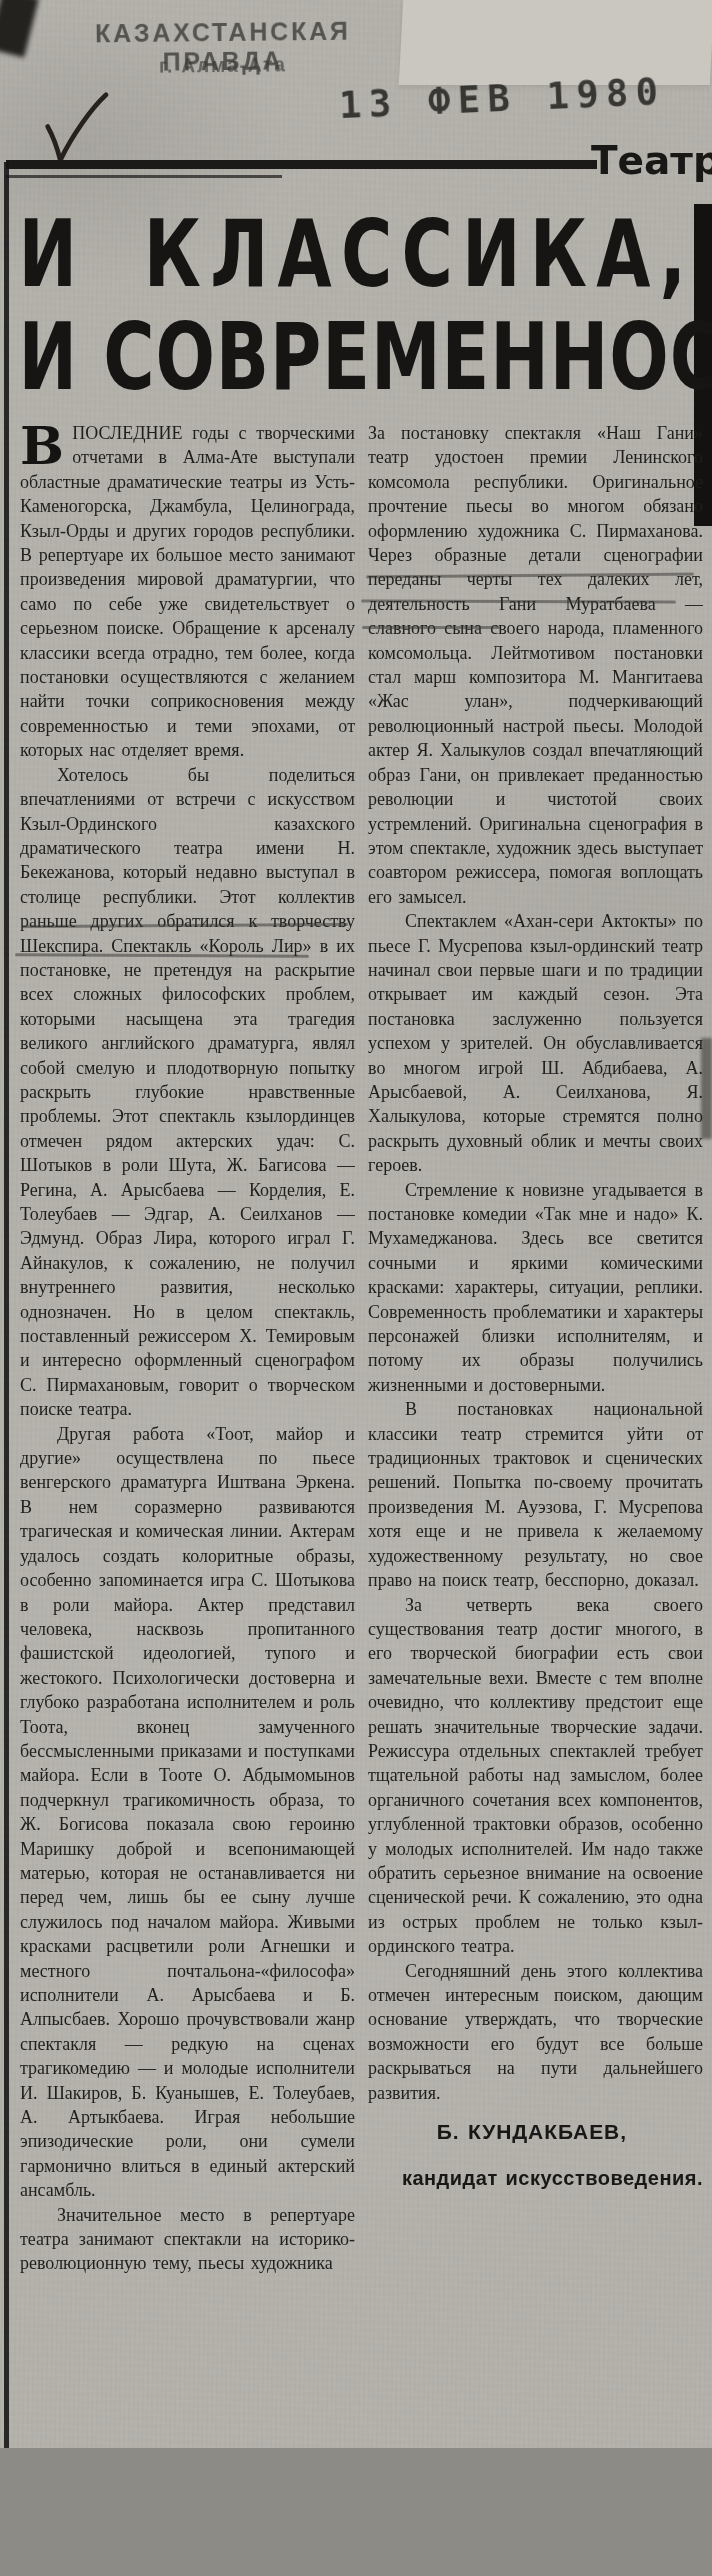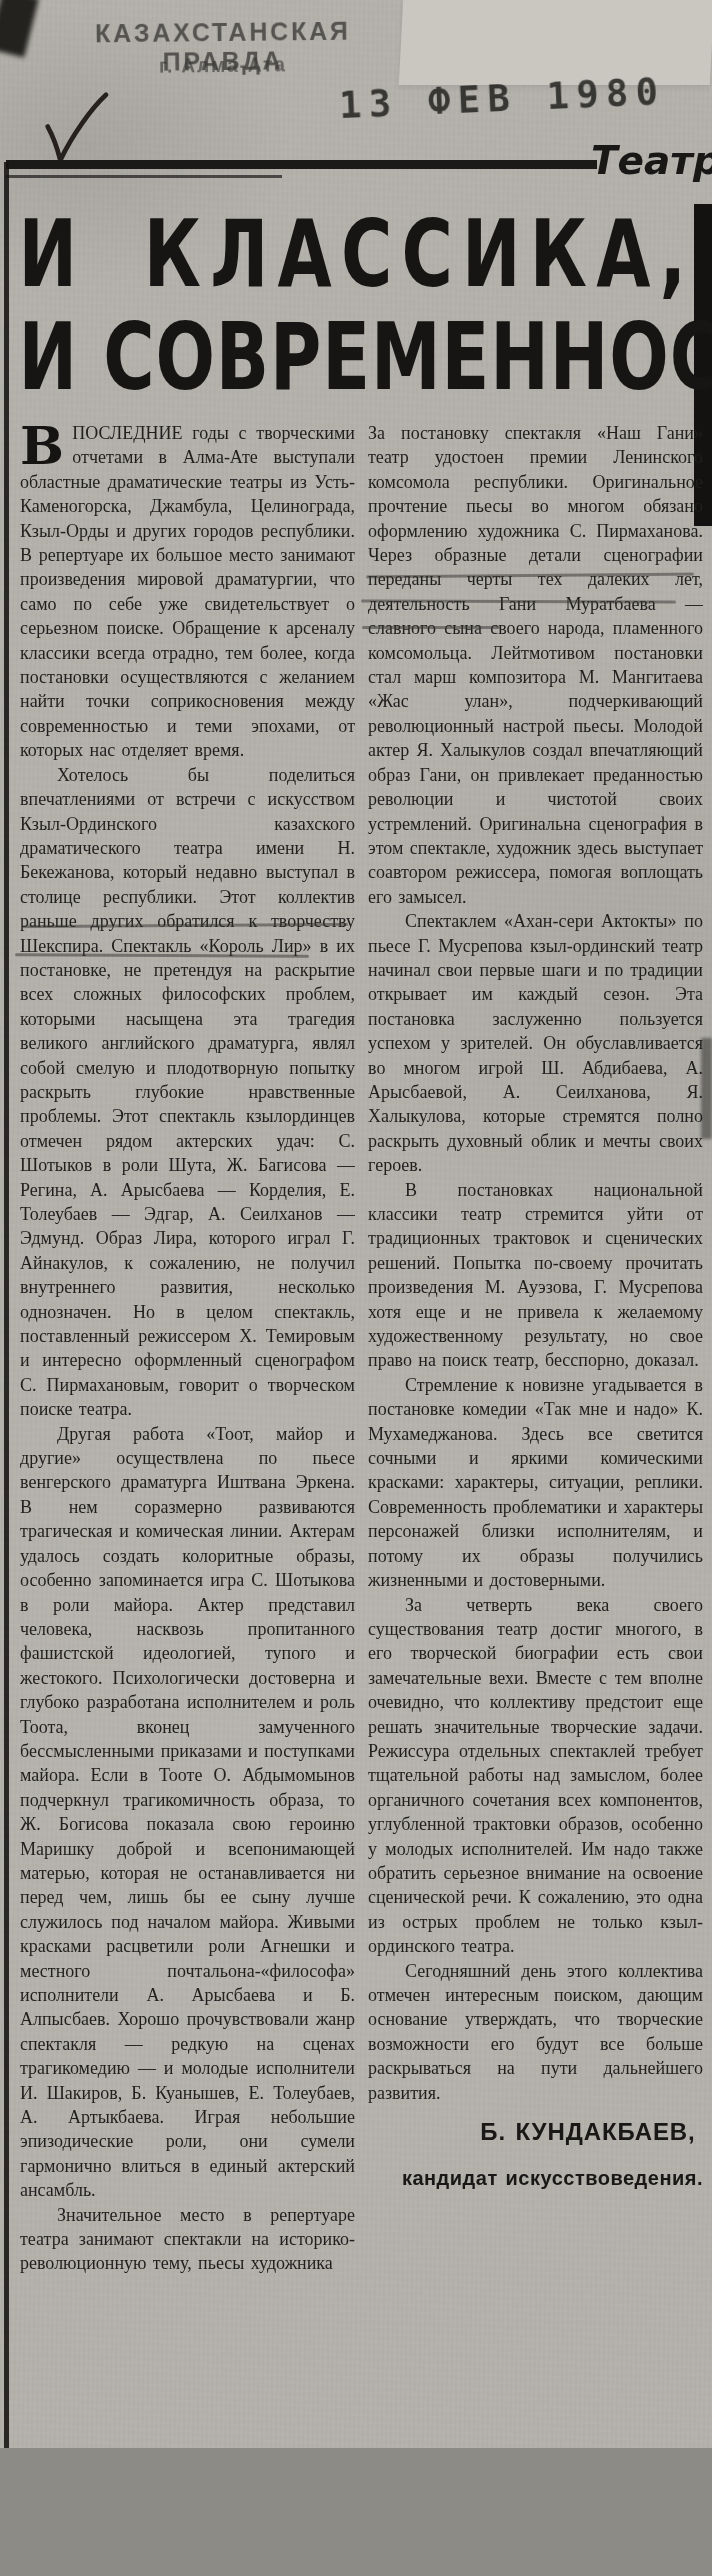--- a/index.html
+++ b/index.html
@@ -30,40 +30,40 @@
           transform:rotate(-.6deg);filter:blur(0.5px);text-align:center;}
   .stamp2{position:absolute;left:48px;top:55px;width:350px;font-family:"Liberation Sans",sans-serif;
           font-weight:bold;font-size:19.3px;letter-spacing:1.8px;color:rgba(55,54,52,.62);
           transform:rotate(-.6deg);filter:blur(0.5px);text-align:center;}
   .datestamp{position:absolute;left:339px;top:77px;font-family:"DejaVu Sans Mono",monospace;
           font-weight:bold;font-size:37px;letter-spacing:7.4px;color:rgba(28,28,26,.82);
           transform:rotate(-2.5deg);filter:blur(0.3px);}
   .check{position:absolute;left:42px;top:86px;width:66px;height:85px;transform:rotate(6deg);}
   
   .section-label{position:absolute;left:591px;top:138px;width:120px;
-          font-family:"DejaVu Sans",sans-serif;font-weight:bold;font-style:italic;
+          font-family:"DejaVu Sans",sans-serif;font-weight:bold;
           font-size:39px;color:#191816;}
   .hl{position:absolute;left:18.4px;font-family:"DejaVu Sans",sans-serif;font-weight:700;color:#161513;
       transform:scaleY(1.32);transform-origin:left top;white-space:nowrap;
       text-align:justify;text-align-last:justify;line-height:1;}
   .hl1{top:208px;width:677px;font-size:70px;letter-spacing:9.2px;}
   .hl2{top:311px;width:684px;font-size:70px;letter-spacing:0.9px;}
   
   .col{position:absolute;top:421px;width:335px;font-size:18px;line-height:24.4px;
        color:#201f1d;text-align:justify;word-spacing:1.8px;}
   .lcol{left:20px;height:2127px;overflow:hidden;}
   .rcol{left:368px;height:2127px;overflow:hidden;}
   .col p{margin:0;text-indent:37px;}
   .col .paras p:first-child{text-indent:0;}
   .rcol .paras p:nth-child(n+3){}
   .dropcap{float:left;font-family:"DejaVu Serif",serif;font-weight:bold;font-size:52px;
        line-height:44px;padding:2.8px 8.3px 1.8px 0;color:#151413;}
   
   .byline{margin-top:14.7px;font-family:"Liberation Sans",sans-serif;font-weight:bold;color:#191816;}
-  .byline .author{text-align:right;font-size:24px;letter-spacing:0.9px;padding-right:7.4px;text-indent:0;}
+  .byline .author{text-align:center;font-size:21px;letter-spacing:0.9px;padding-right:7.4px;text-indent:0;}
   .byline .cred{text-align:right;font-size:20px;letter-spacing:0.5px;margin-top:22px;text-indent:0;}
   
   .pencil{position:absolute;height:2.8px;background:rgba(52,50,48,.5);border-radius:1.8px;filter:blur(0.4px);}
   .u1{left:22px;top:924px;width:326px;transform:rotate(-.4deg);}
   .u2{left:14.7px;top:954px;width:294px;transform:rotate(.3deg);}
   .u3{left:366px;top:574px;width:328px;transform:rotate(-.5deg);}
   .u4{left:361px;top:600px;width:315px;transform:rotate(.2deg);}
   .u5{left:362px;top:626px;width:138px;}
 </style>
 </head>
@@ -101,22 +101,22 @@
         <p>Хотелось бы поделиться впечатлениями от встречи с искусством Кзыл-Ординского казахского драматического театра имени Н. Бекежанова, который недавно выступал в столице республики. Этот коллектив раньше других обратился к творчеству Шекспира. Спектакль «Король Лир» в их постановке, не претендуя на раскрытие всех сложных философских проблем, которыми насыщена эта трагедия великого английского драматурга, являл собой смелую и плодотворную попытку раскрыть глубокие нравственные проблемы. Этот спектакль кзылординцев отмечен рядом актерских удач: С. Шотыков в роли Шута, Ж. Багисова — Регина, А. Арысбаева — Корделия, Е. Толеубаев — Эдгар, А. Сеилханов — Эдмунд. Образ Лира, которого играл Г. Айнакулов, к сожалению, не получил внутреннего развития, несколько однозначен. Но в целом спектакль, поставленный режиссером Х. Темировым и интересно оформленный сценографом С. Пирмахановым, говорит о творческом поиске театра.</p>
         <p>Другая работа «Тоот, майор и другие» осуществлена по пьесе венгерского драматурга Иштвана Эркена. В нем соразмерно развиваются трагическая и комическая линии. Актерам удалось создать колоритные образы, особенно запоминается игра С. Шотыкова в роли майора. Актер представил человека, насквозь пропитанного фашистской идеологией, тупого и жестокого. Психологически достоверна и глубоко разработана исполнителем и роль Тоота, вконец замученного бессмысленными приказами и поступками майора. Если в Тооте О. Абдымомынов подчеркнул трагикомичность образа, то Ж. Богисова показала свою героиню Маришку доброй и всепонимающей матерью, которая не останавливается ни перед чем, лишь бы ее сыну лучше служилось под началом майора. Живыми красками расцветили роли Агнешки и местного почтальона-«философа» исполнители А. Арысбаева и Б. Алпысбаев. Хорошо прочувствовали жанр спектакля — редкую на сценах трагикомедию — и молодые исполнители И. Шакиров, Б. Куанышев, Е. Толеубаев, А. Артыкбаева. Играя небольшие эпизодические роли, они сумели гармонично влиться в единый актерский ансамбль.</p>
         <p>Значительное место в репертуаре театра занимают спектакли на историко-революционную тему, пьесы художника</p>
       </div>
   </div>
 
   <div class="col rcol">
     <div class="paras">
         <p>За постановку спектакля «Наш Гани» театр удостоен премии Ленинского комсомола республики. Оригинальное прочтение пьесы во многом обязано оформлению художника С. Пирмаханова. Через образные детали сценографии переданы черты тех далеких лет, деятельность Гани Муратбаева — славного сына своего народа, пламенного комсомольца. Лейтмотивом постановки стал марш композитора М. Мангитаева «Жас улан», подчеркивающий революционный настрой пьесы. Молодой актер Я. Халыкулов создал впечатляющий образ Гани, он привлекает преданностью революции и чистотой своих устремлений. Оригинальна сценография в этом спектакле, художник здесь выступает соавтором режиссера, помогая воплощать его замысел.</p>
         <p>Спектаклем «Ахан-сери Актокты» по пьесе Г. Мусрепова кзыл-ординский театр начинал свои первые шаги и по традиции открывает им каждый сезон. Эта постановка заслуженно пользуется успехом у зрителей. Он обуславливается во многом игрой Ш. Абдибаева, А. Арысбаевой, А. Сеилханова, Я. Халыкулова, которые стремятся полно раскрыть духовный облик и мечты своих героев.</p>
+        <p>Стремление к новизне угадывается в постановке комедии «Так мне и надо» К. Мухамеджанова. Здесь все светится сочными и яркими комическими красками: характеры, ситуации, реплики. Современность проблематики и характеры персонажей близки исполнителям, и потому их образы получились жизненными и достоверными.</p>
         <p>В постановках национальной классики театр стремится уйти от традиционных трактовок и сценических решений. Попытка по-своему прочитать произведения М. Ауэзова, Г. Мусрепова хотя еще и не привела к желаемому художественному результату, но свое право на поиск театр, бесспорно, доказал.</p>
-        <p>Стремление к новизне угадывается в постановке комедии «Так мне и надо» К. Мухамеджанова. Здесь все светится сочными и яркими комическими красками: характеры, ситуации, реплики. Современность проблематики и характеры персонажей близки исполнителям, и потому их образы получились жизненными и достоверными.</p>
         <p>За четверть века своего существования театр достиг многого, в его творческой биографии есть свои замечательные вехи. Вместе с тем вполне очевидно, что коллективу предстоит еще решать значительные творческие задачи. Режиссура отдельных спектаклей требует тщательной работы над замыслом, более органичного сочетания всех компонентов, углубленной трактовки образов, особенно у молодых исполнителей. Им надо также обратить серьезное внимание на освоение сценической речи. К сожалению, это одна из острых проблем не только кзыл-ординского театра.</p>
         <p>Сегодняшний день этого коллектива отмечен интересным поиском, дающим основание утверждать, что творческие возможности его будут все больше раскрываться на пути дальнейшего развития.</p>
       </div>
     <div class="byline">
       <p class="author">Б. КУНДАКБАЕВ,</p>
       <p class="cred">кандидат искусствоведения.</p>
     </div>
   </div>
 
   <div class="pencil u1"></div>

